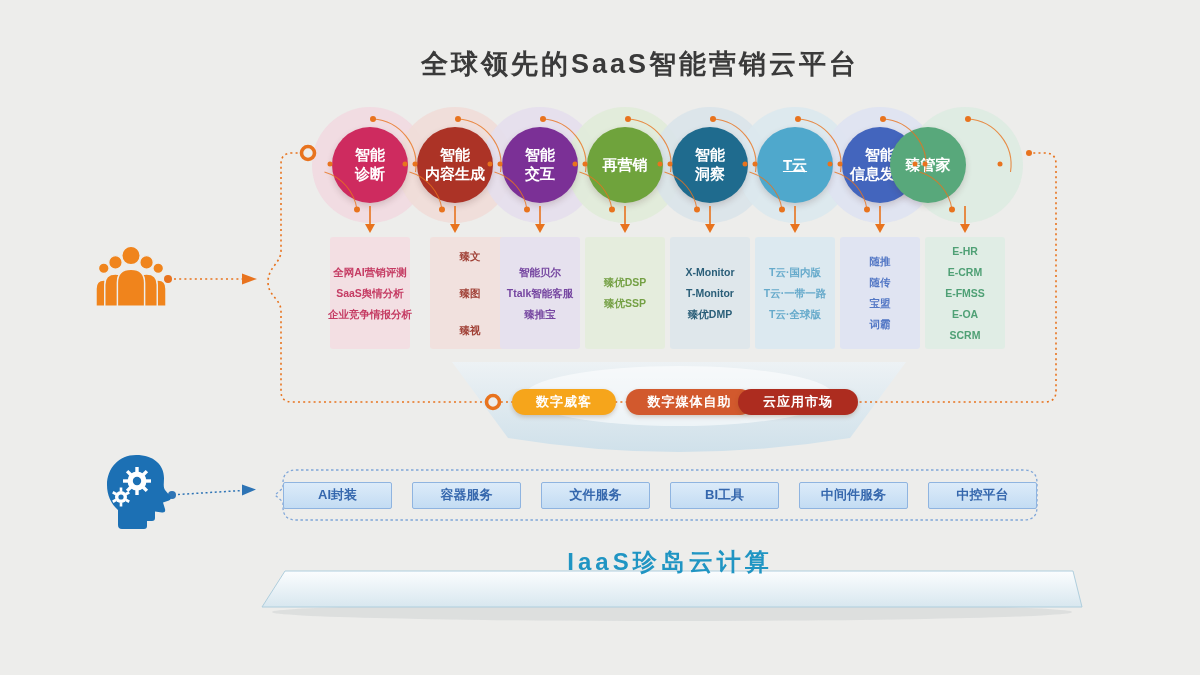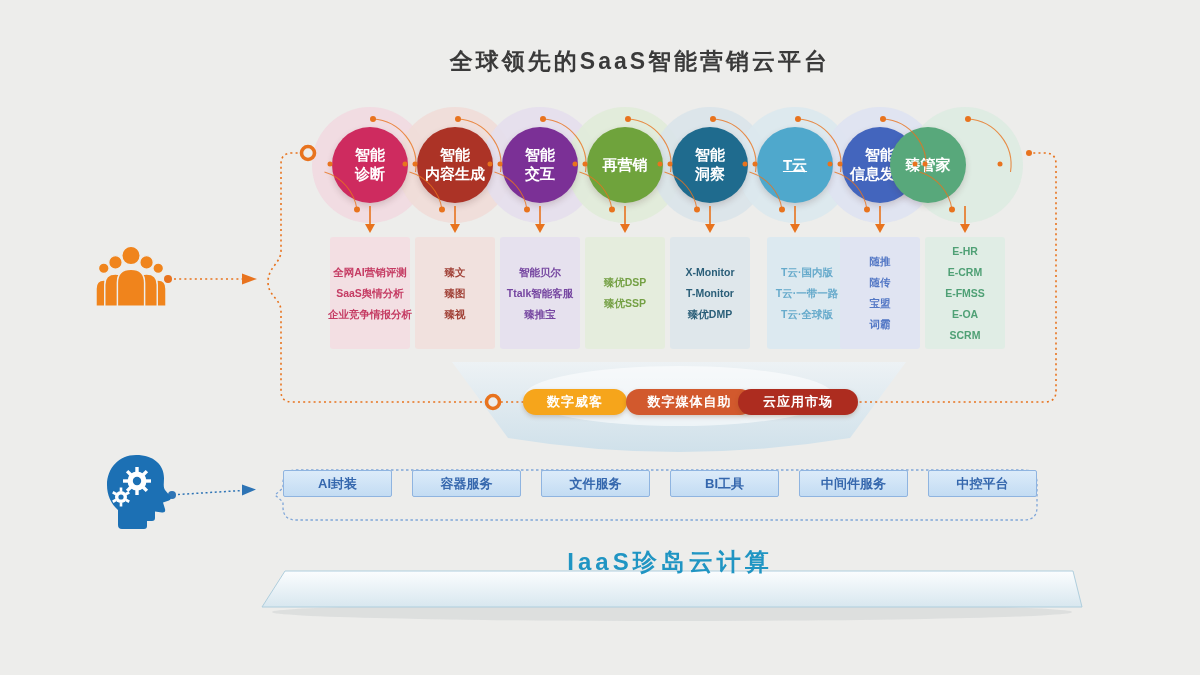--- a/index.html
+++ b/index.html
@@ -1,20 +1,20 @@
 <!DOCTYPE html>
 <html><head>
 <meta charset="utf-8">
 <style>
   html,body{margin:0;padding:0;}
   body{font-family:"Liberation Sans","DejaVu Sans",sans-serif;background:#EDEDEB;}
   #stage{position:relative;width:1200px;height:675px;background:#EDEDEB;overflow:hidden;}
 
   #page-title{position:absolute;left:80px;top:46px;width:1120px;text-align:center;
-    font-size:23px;font-weight:bold;color:#3A3A3A;letter-spacing:3px;margin:0;}
+    font-size:27px;font-weight:bold;color:#3A3A3A;letter-spacing:3px;margin:0;}
 
   
   .halo{position:absolute;top:107px;width:116px;height:116px;border-radius:50%;opacity:.92;z-index:1;}
   .pcircle{position:absolute;top:127px;width:76px;height:76px;border-radius:50%;z-index:2;
     display:flex;flex-direction:column;align-items:center;justify-content:center;
     color:#fff;font-weight:bold;font-size:15px;line-height:1.25;text-align:center;
     box-shadow:0 3px 6px rgba(80,40,40,.18);}
   .pbox{position:absolute;top:237px;width:80px;height:112px;border-radius:3px;z-index:2;
     display:flex;flex-direction:column;align-items:center;justify-content:center;
     font-size:10.5px;font-weight:bold;line-height:21px;white-space:nowrap;text-align:center;}
@@ -36,21 +36,21 @@
   
   #enterprise-label{position:absolute;left:178px;top:251px;font-size:15px;font-weight:bold;
     color:#333;line-height:28px;z-index:5;letter-spacing:1px;}
   #developer-label{position:absolute;left:176px;top:468px;width:86px;z-index:5;color:#333;
     font-weight:bold;text-align:center;}
   #developer-label .l1{font-size:16px;line-height:22px;letter-spacing:.5px;}
   #developer-label .l2{font-size:17px;line-height:24px;}
 
   
   #paas-row{position:absolute;left:283px;top:470px;width:754px;height:50px;z-index:5;
-    display:flex;align-items:flex-start;justify-content:center;gap:20px;}
+    display:flex;align-items:center;justify-content:center;gap:20px;}
   .paasbox{width:114px;height:25px;border:1px solid #8FB4E0;border-radius:2px;
     background:linear-gradient(180deg,#DCEBF9 0%,#C3DCF3 100%);
     color:#3567AD;font-size:13px;font-weight:bold;display:flex;align-items:center;justify-content:center;}
 
   #iaas-title{position:absolute;left:170px;top:546px;width:1000px;text-align:center;z-index:5;
     font-size:24px;font-weight:bold;color:#2095C3;letter-spacing:4px;}
 
   .icon-svg{position:absolute;z-index:5;}
 </style>
 </head>
@@ -136,21 +136,21 @@
       </div>
       <div class="pbox" style="left: 330px; background: rgb(243, 223, 227); color: rgb(197, 59, 99);">
         <div>全网AI营销评测</div>
         <div>SaaS舆情分析</div>
         <div>企业竞争情报分析</div>
       </div>
       <div class="pcircle" style="left: 417px; background: rgb(172, 51, 38);">
         <div>智能</div>
         <div>内容生成</div>
       </div>
-      <div class="pbox" style="left: 415px; background: rgb(241, 225, 222); color: rgb(160, 64, 54);">
+      <div class="pbox" style="left: 430px; background: rgb(241, 225, 222); color: rgb(160, 64, 54); gap: 16px;">
         <div>臻文</div>
         <div>臻图</div>
         <div>臻视</div>
       </div>
       <div class="pcircle" style="left: 502px; background: rgb(123, 48, 150);">
         <div>智能</div>
         <div>交互</div>
       </div>
       <div class="pbox" style="left: 500px; background: rgb(230, 225, 238); color: rgb(117, 69, 160);">
         <div>智能贝尔</div>
@@ -169,21 +169,21 @@
         <div>洞察</div>
       </div>
       <div class="pbox" style="left: 670px; background: rgb(223, 231, 235); color: rgb(42, 94, 120);">
         <div>X-Monitor</div>
         <div>T-Monitor</div>
         <div>臻优DMP</div>
       </div>
       <div class="pcircle" style="left: 757px; background: rgb(79, 168, 204); text-decoration: underline;">
         <div>T云</div>
       </div>
-      <div class="pbox" style="left: 755px; background: rgb(220, 233, 240); color: rgb(102, 170, 203); margin-left: 12px;">
+      <div class="pbox" style="left: 755px; background: rgb(220, 233, 240); color: rgb(102, 170, 203);">
         <div>T云·国内版</div>
         <div>T云·一带一路</div>
         <div>T云·全球版</div>
       </div>
       <div class="pcircle" style="left: 842px; background: rgb(67, 101, 189);">
         <div>智能</div>
         <div>信息发布</div>
       </div>
       <div class="pbox" style="left: 840px; background: rgb(224, 228, 242); color: rgb(83, 119, 197);">
         <div>随推</div>
@@ -197,21 +197,21 @@
       <div class="pbox" style="left: 925px; background: rgb(224, 237, 229); color: rgb(79, 160, 117); align-items: center;">
         <div>E-HR</div>
         <div>E-CRM</div>
         <div>E-FMSS</div>
         <div>E-OA</div>
         <div>SCRM</div>
       </div>
     </div>
 
   <div id="mid-buttons">
-      <div class="midbtn" style="left: 512px; width: 104px; background: rgb(246, 165, 27); margin-left: 11px;">数字威客</div>
+      <div class="midbtn" style="left: 512px; width: 104px; background: rgb(246, 165, 27);">数字威客</div>
       <div class="midbtn" style="left: 626px; width: 127px; background: rgb(210, 89, 45);">数字媒体自助</div>
       <div class="midbtn" style="left: 738px; width: 120px; background: rgb(173, 44, 31);">云应用市场</div>
     </div>
 
   <svg class="icon-svg" style="left:96px;top:245px;" width="70" height="64" viewBox="-2 0 72 64">
     <g fill="#F0841C" stroke="#EDEDEB" stroke-width="1.5">
       <g>
           <circle cx="6" cy="23" r="5.5"></circle>
           <path d="M-2,62 V44 Q-2,35 6,35 Q14,35 14,44 V62 Z"></path>
         </g>

